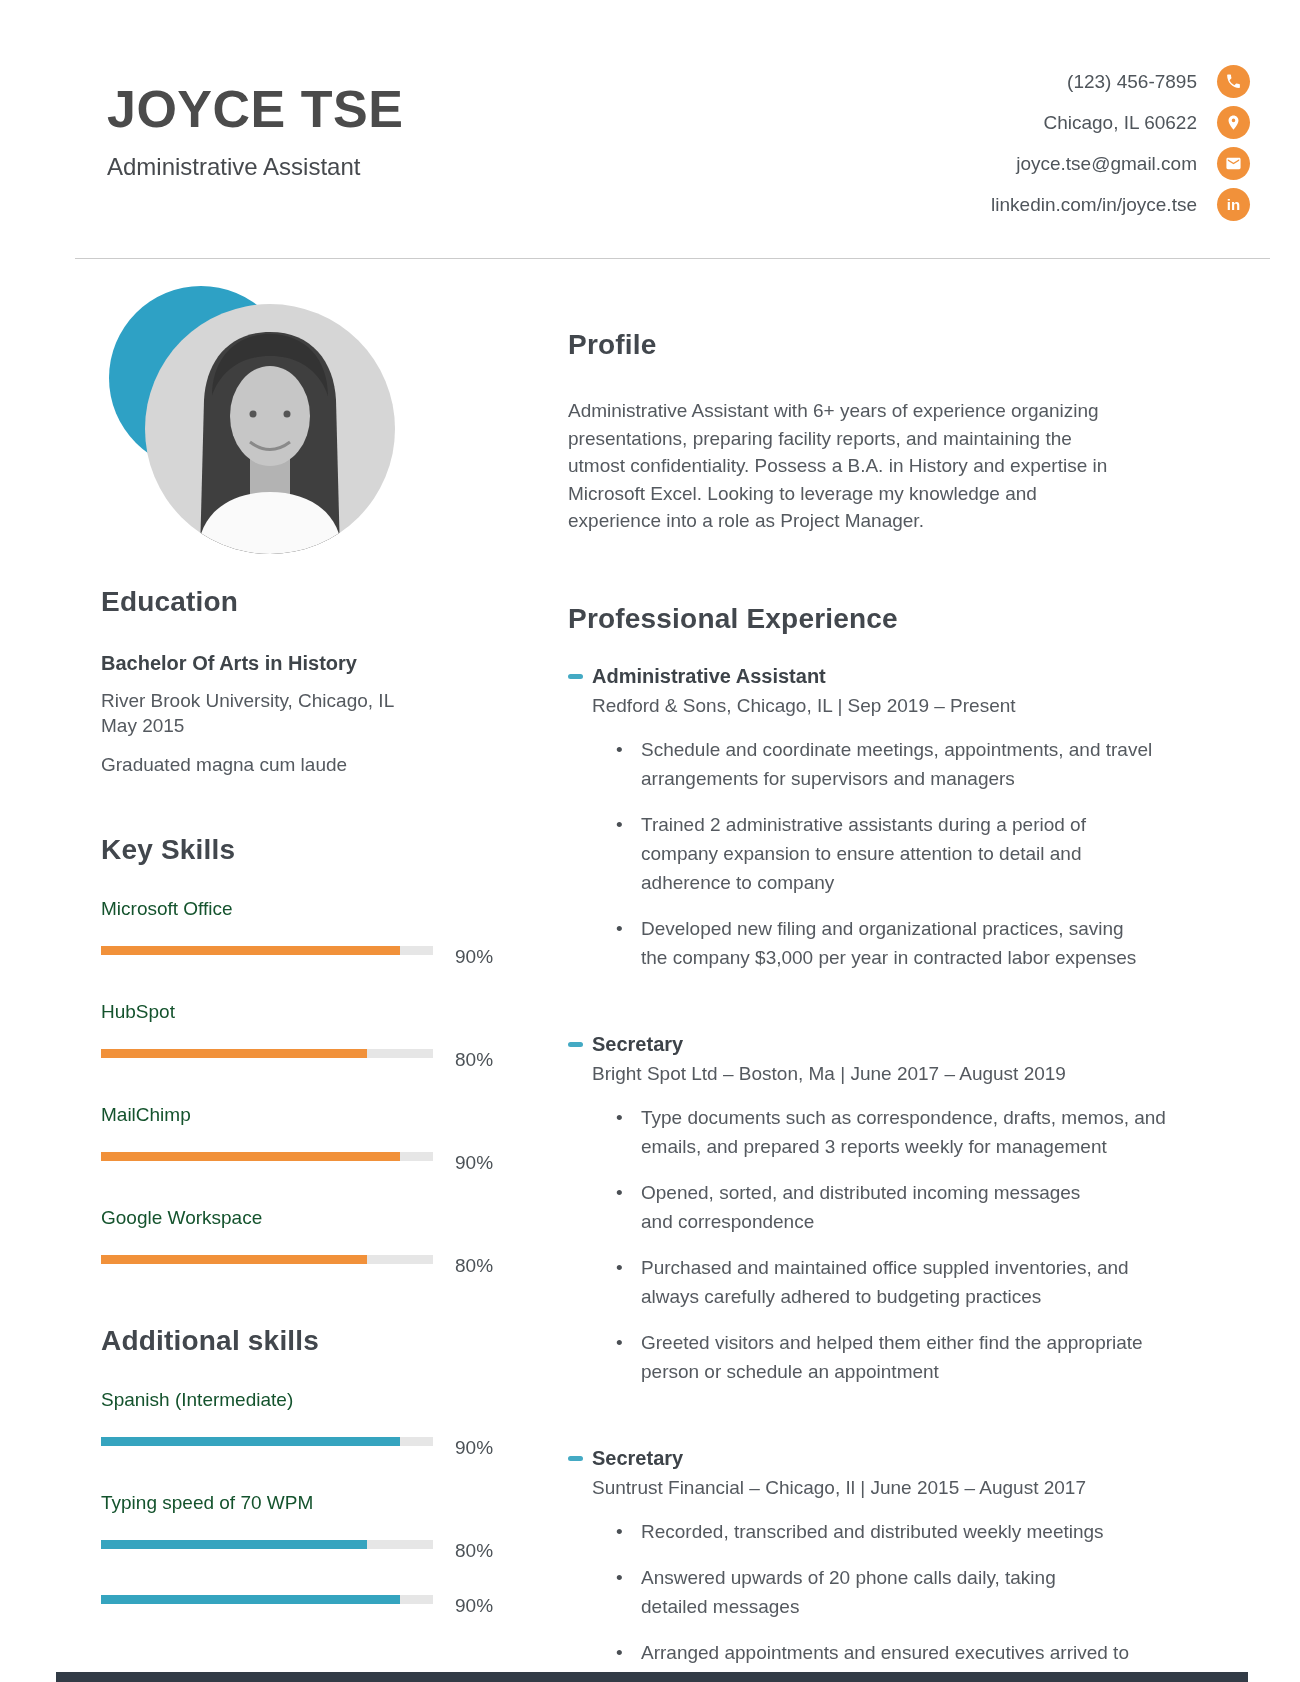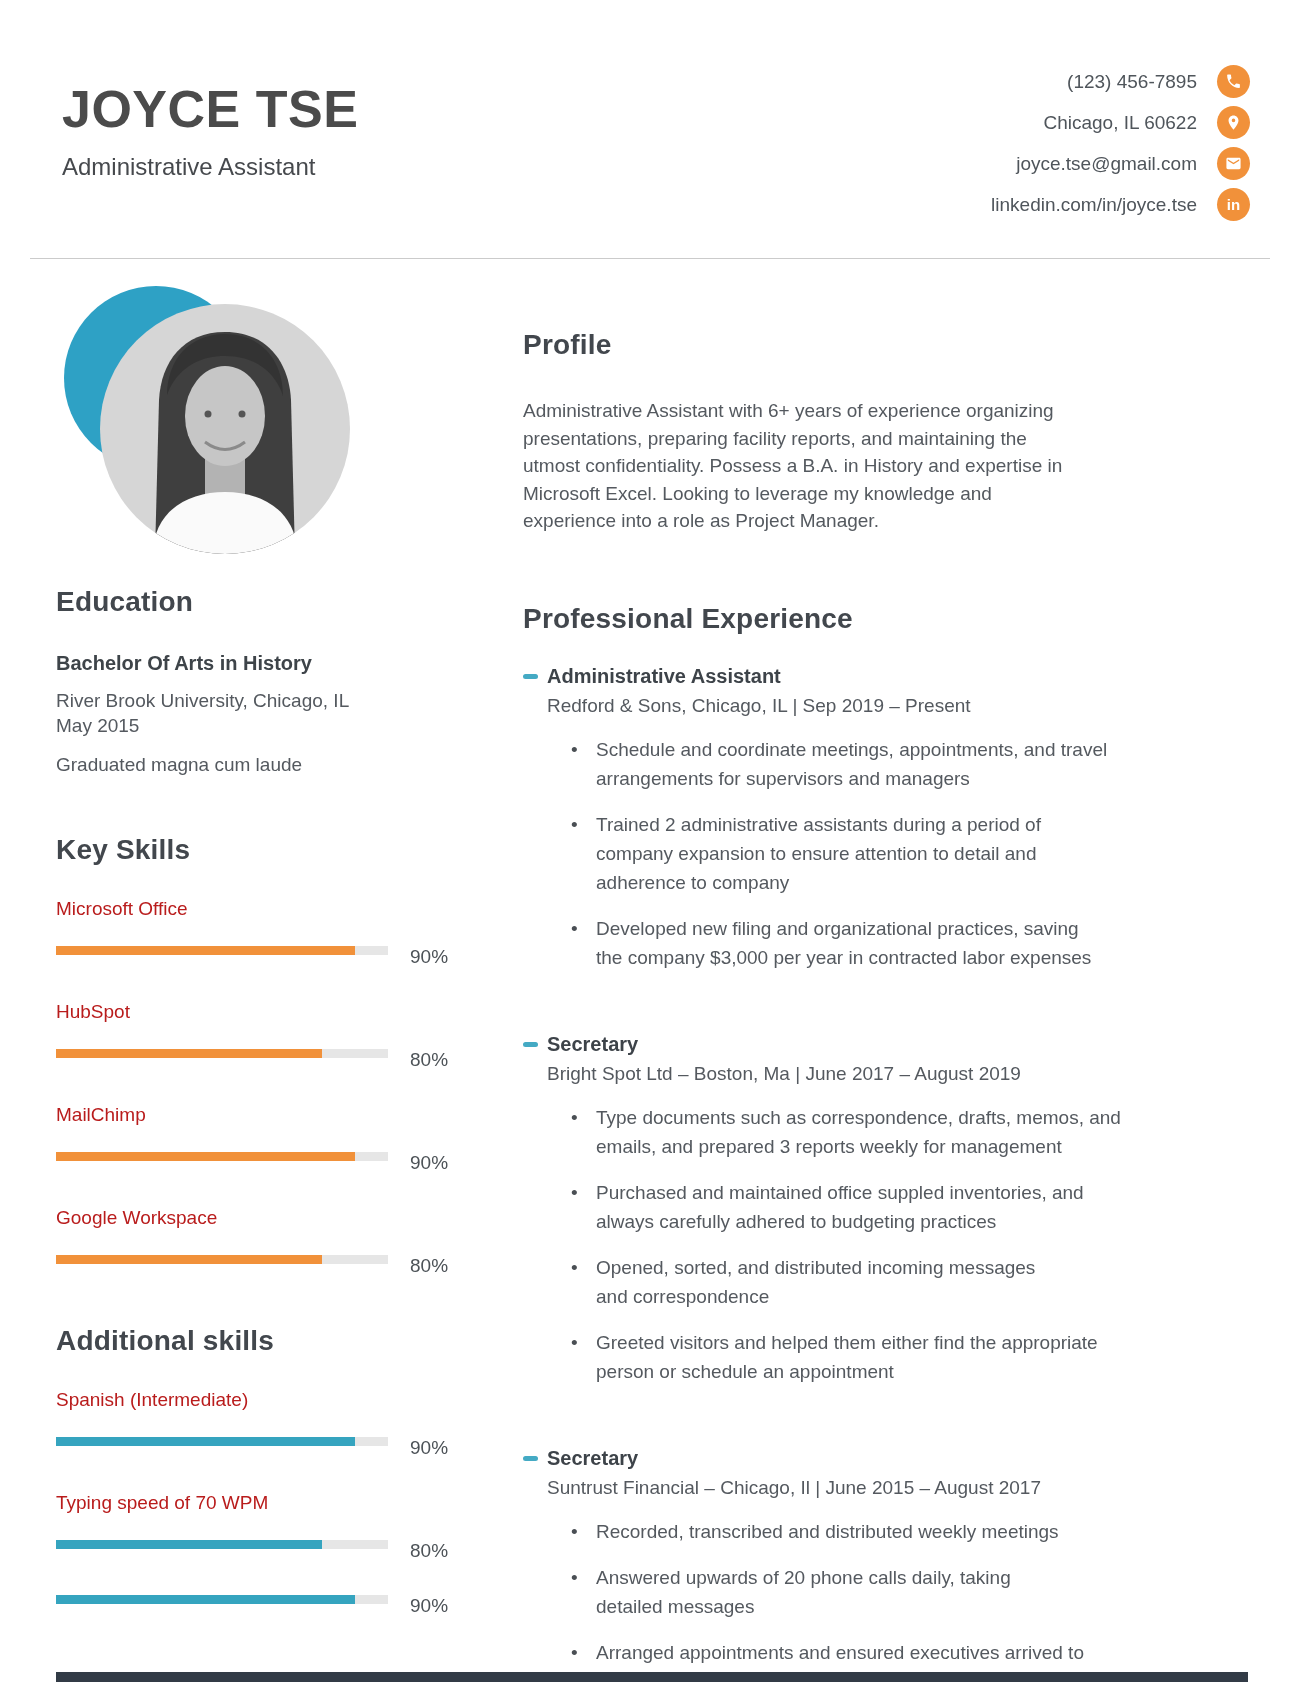--- a/index.html
+++ b/index.html
@@ -4,20 +4,21 @@
 <style>
   * { box-sizing: border-box; }
   html,body { margin:0; padding:0; background:#ffffff; }
   .page {
     position: relative;
     width: 1300px; height: 1682px;
     background: #ffffff;
     font-family: "Liberation Sans", "DejaVu Sans", sans-serif;
     color: #54595f;
     overflow: hidden;
+    padding-left: 45px;
   }
   
   .header {
     height: 258px;
     display: flex; justify-content: space-between; align-items: flex-start;
     padding: 46px 50px 0 62px;
   }
   .name-block { padding-top: 36px; }
   .name-block h1 {
     margin: 0; font-size: 52px; font-weight: 700; color: #4b4b4b;
@@ -45,21 +46,21 @@
   
   .section-h { margin: 0; font-size: 28px; font-weight: 700; color: #42474d; letter-spacing: 0.2px; }
   .edu-degree { margin-top: 34px; font-size: 20px; font-weight: 700; color: #3e4449; }
   .edu-line { margin-top: 13px; font-size: 19px; line-height: 25px; color: #54595f; }
   .edu-line + .edu-line { margin-top: 0; }
   .edu-honors { margin-top: 16px; font-size: 19px; color: #54595f; }
   .ks-h { margin-top: 58px; }
   .as-h { margin-top: 48px; }
   .skills-list { margin-top: 32px; }
   .skill { margin-bottom: 33px; }
-  .skill-label { font-size: 19px; color: #b91c1c; margin-bottom: 26px; }
+  .skill-label { font-size: 19px; color: #14532d; margin-bottom: 26px; }
   .skill-bar-row { display: flex; align-items: flex-start; }
   .skill-track { width: 332px; height: 9px; background: #e6e6e6; flex: none; }
   .skill-fill { height: 9px; }
   .skill-pct { font-size: 19px; color: #4c5257; margin-left: 22px; }
   
   .profile-text {
     margin: 36px 0 7px; font-size: 19px; line-height: 27.5px; color: #54595f;
     white-space: pre-line; max-width: 620px;
   }
   .exp-h { margin-top: 68px; }
@@ -261,24 +262,24 @@
           </div>
           <div class="job">
             <div class="job-head">
               <span class="job-dash" style="background: rgb(68, 170, 196);"></span>
               <div class="job-body">
                 <div class="job-title">Secretary</div>
                 <div class="job-meta">Bright Spot Ltd – Boston, Ma | June 2017 – August 2019</div>
                 <ul class="job-bullets">
                   <li>Type documents such as correspondence, drafts, memos, and
 emails, and prepared 3 reports weekly for management</li>
+                  <li>Opened, sorted, and distributed incoming messages
+and correspondence</li>
                   <li>Purchased and maintained office suppled inventories, and
 always carefully adhered to budgeting practices</li>
-                  <li>Opened, sorted, and distributed incoming messages
-and correspondence</li>
                   <li>Greeted visitors and helped them either find the appropriate
 person or schedule an appointment</li>
                 </ul>
               </div>
             </div>
           </div>
           <div class="job">
             <div class="job-head">
               <span class="job-dash" style="background: rgb(68, 170, 196);"></span>
               <div class="job-body">

